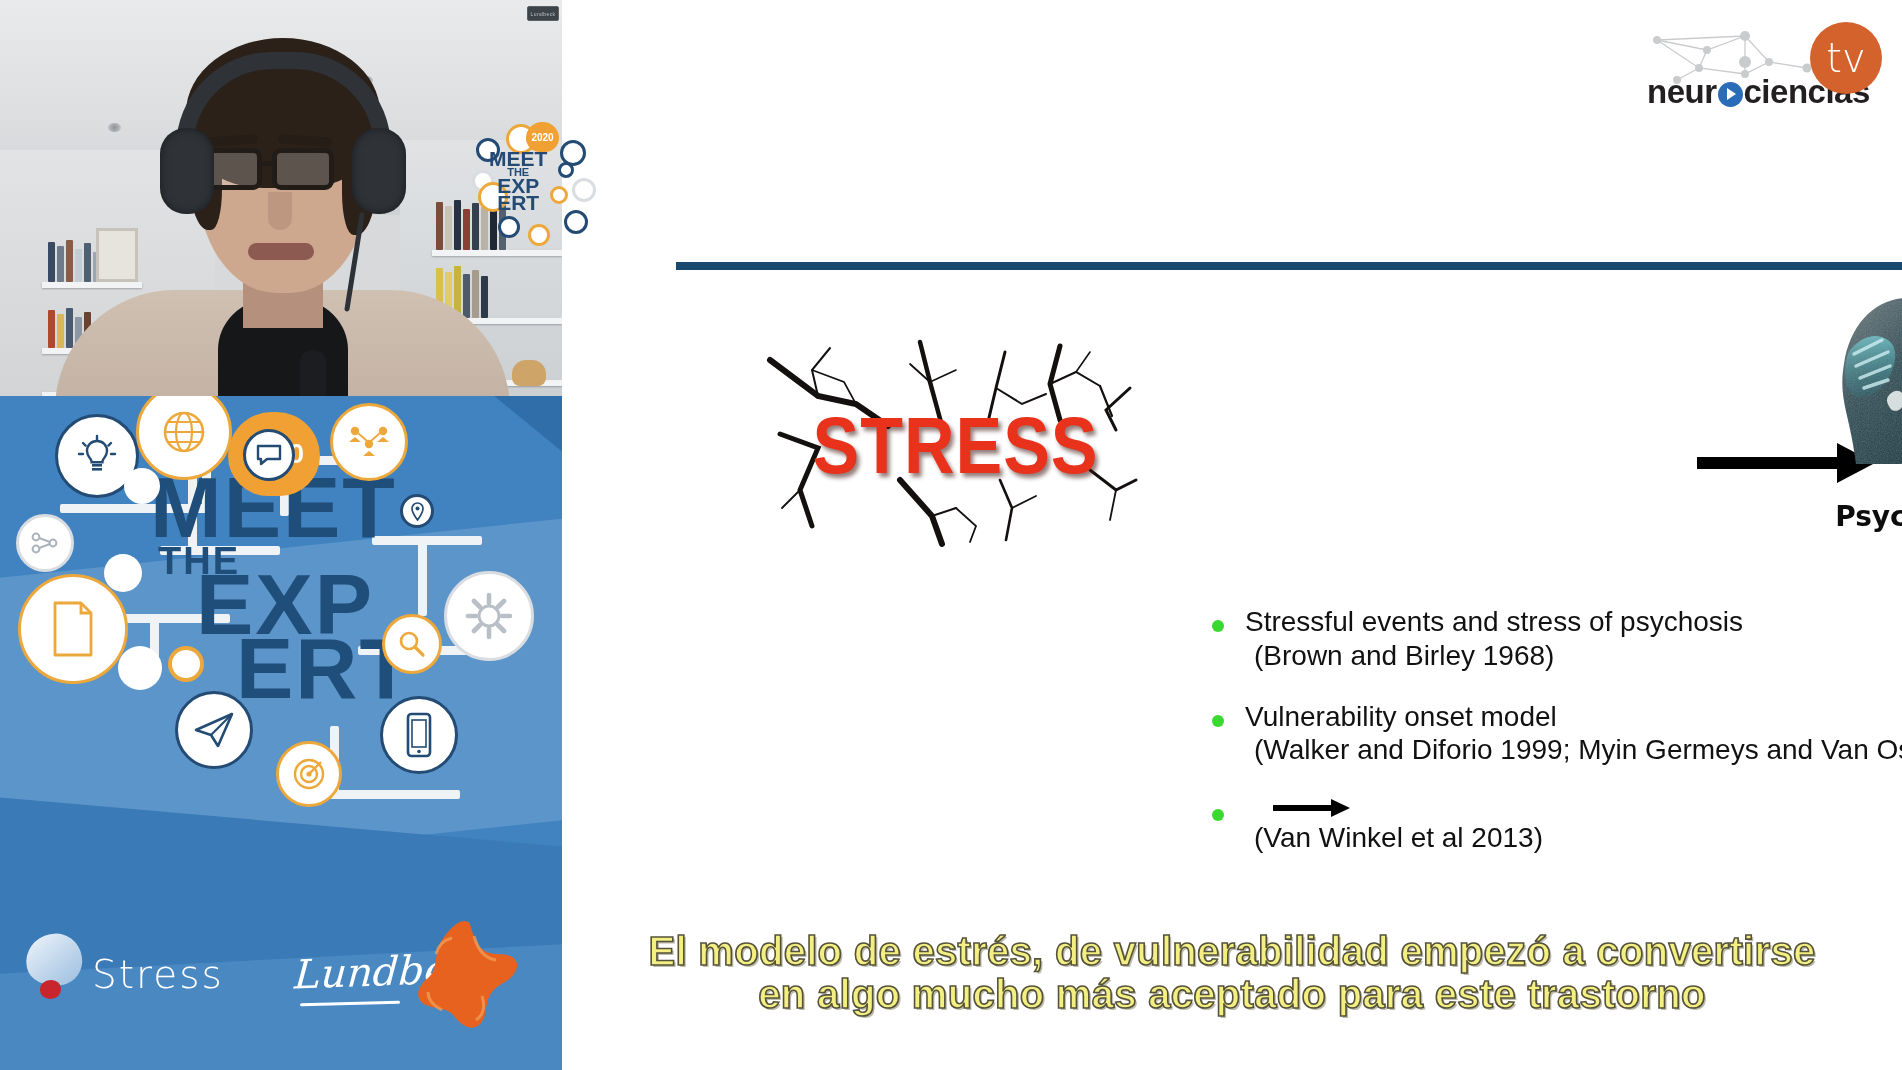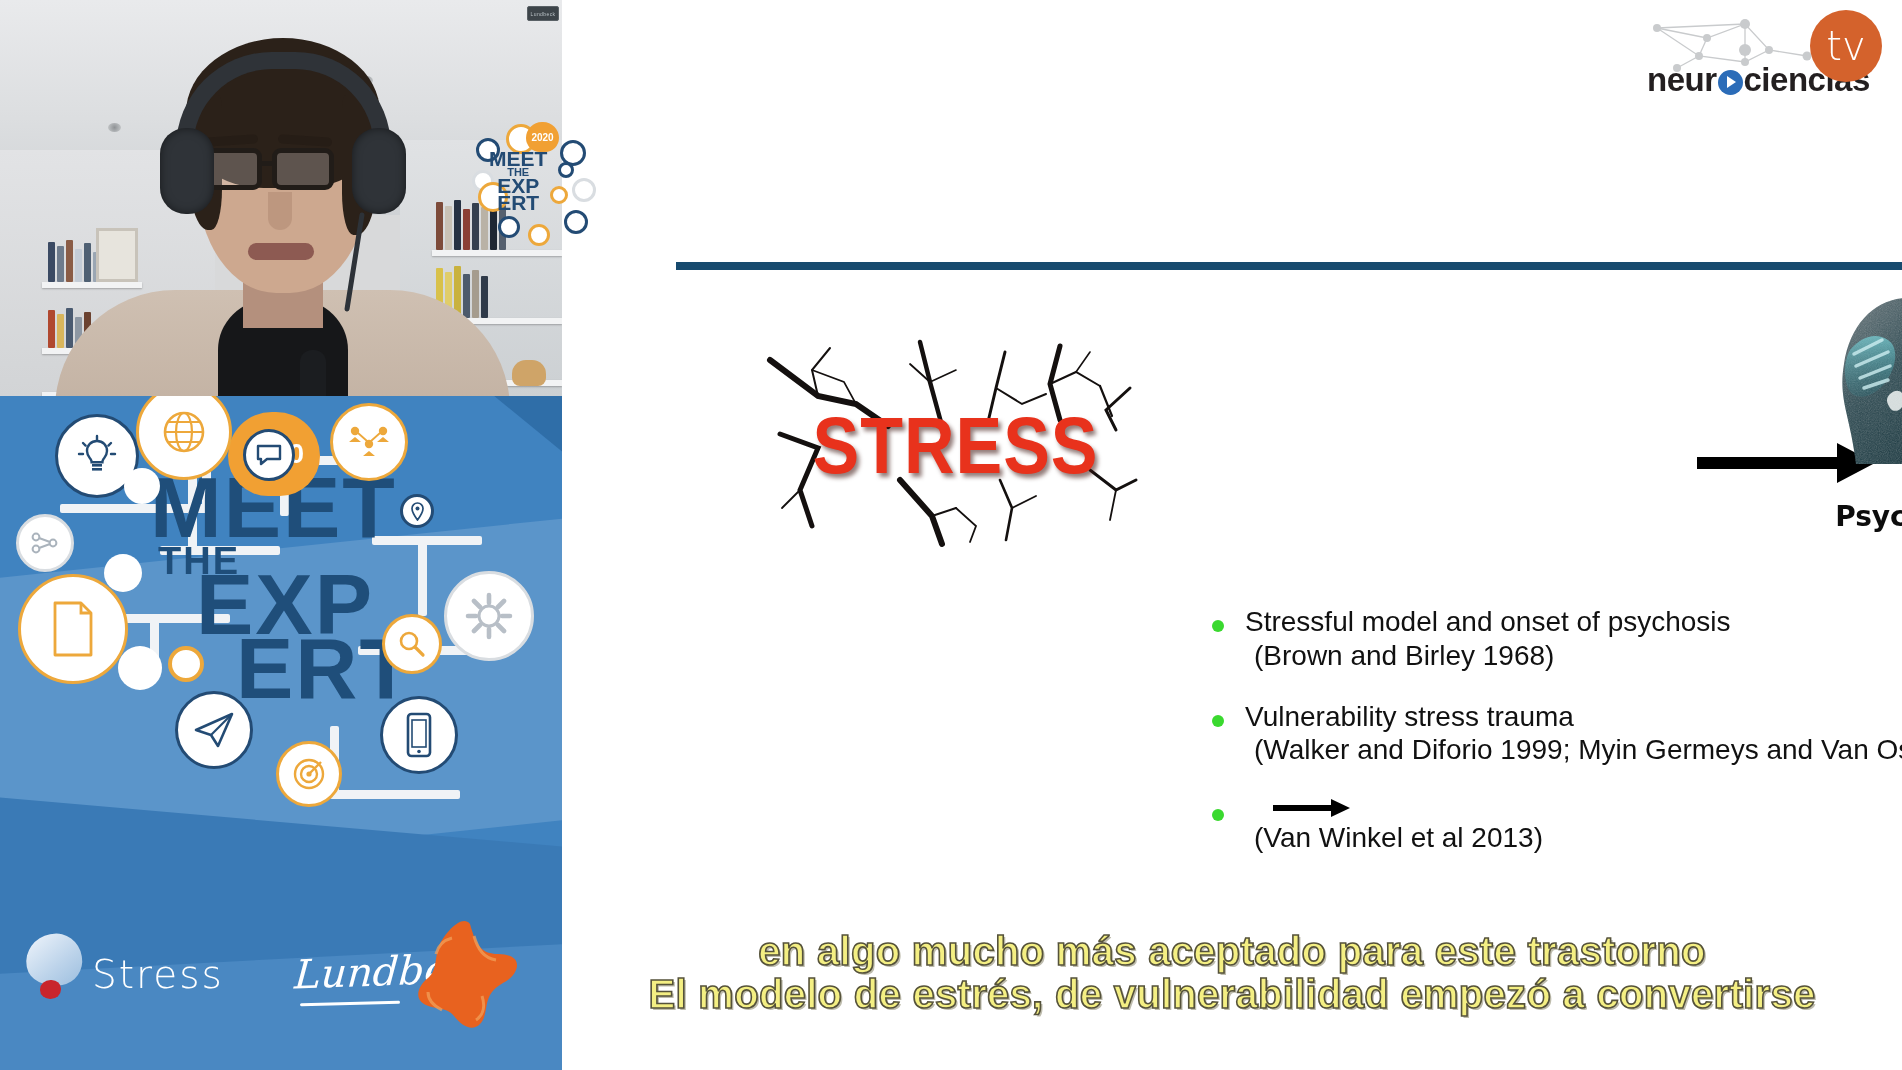--- a/index.html
+++ b/index.html
@@ -218,21 +218,21 @@
     background: #fff; border-radius: 2px; transform: rotate(-1.5deg);
   }
   .sp-star { position: absolute; left: 412px; top: -12px; }
 
   
   .slide {
     position: absolute; left: 562px; top: 0;
     width: 1340px; height: 1070px; background: #ffffff;
   }
   
-  .nc-logo { position: absolute; right: 20px; top: 10px; width: 235px; height: 95px; }
+  .nc-logo { position: absolute; right: 20px; top: 22px; width: 235px; height: 95px; }
   .nc-net { position: absolute; left: 0; top: 0; }
   .nc-word {
     position: absolute; left: 0; bottom: 6px;
     font-size: 33px; font-weight: bold; color: #231f20;
     letter-spacing: -.5px; display: flex; align-items: center;
   }
   .nc-play {
     display: inline-flex; align-items: center; justify-content: center;
     width: 25px; height: 25px; border-radius: 50%;
     background: #2b6cb8; margin: 0 1px; position: relative; top: 2px;
@@ -677,45 +677,45 @@
         <path d="M148 28 C166 30 176 42 172 54 C168 64 154 62 148 52 Z" fill="#5b6f74" opacity=".8"></path>
       </svg>
     </div>
     <div class="psy-label">Psychosis</div>
 
     <div class="bullets">
 
       <div class="bullet-block">
         <span class="b-dot"></span>
         <div class="b-line1">
-          <span>Stressful model and onset of psychosis</span>
+          <span>Stressful events and stress of psychosis</span>
         </div>
         <div class="b-line2">(Brown and Birley 1968)</div>
       </div>
 
       <div class="bullet-block">
         <span class="b-dot"></span>
         <div class="b-line1">
-          <span>Vulnerability stress trauma</span>
+          <span>Vulnerability onset model</span>
         </div>
         <div class="b-line2">(Walker and Diforio 1999; Myin Germeys and Van Os 2007)</div>
       </div>
 
       <div class="bullet-block">
         <span class="b-dot"></span>
         <div class="b-line1">
           <span class="inline-arrow">
             <svg width="78" height="22" viewBox="0 0 78 22">
                 <path d="M0 8 H58 V2 L77 11 L58 20 V14 H0 Z" fill="#000"></path>
               </svg>
           </span>
 
         </div>
         <div class="b-line2">(Van Winkel et al 2013)</div>
       </div>
     </div>
 
     <div class="caption">
+      <div>El modelo de estrés, de vulnerabilidad empezó a convertirse</div>
       <div>en algo mucho más aceptado para este trastorno</div>
-      <div>El modelo de estrés, de vulnerabilidad empezó a convertirse</div>
     </div>
   </div>
 </div>
 
 </body></html>

